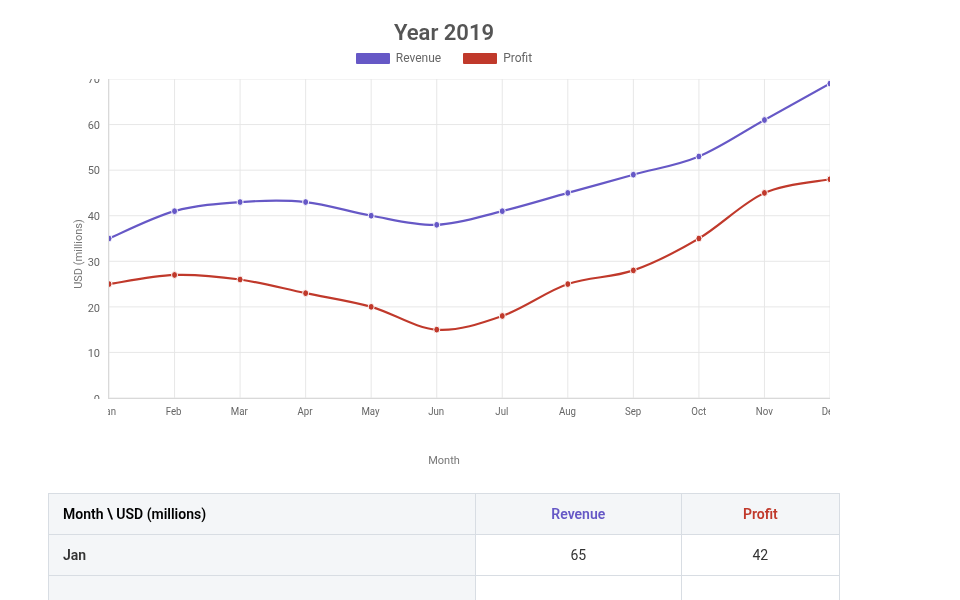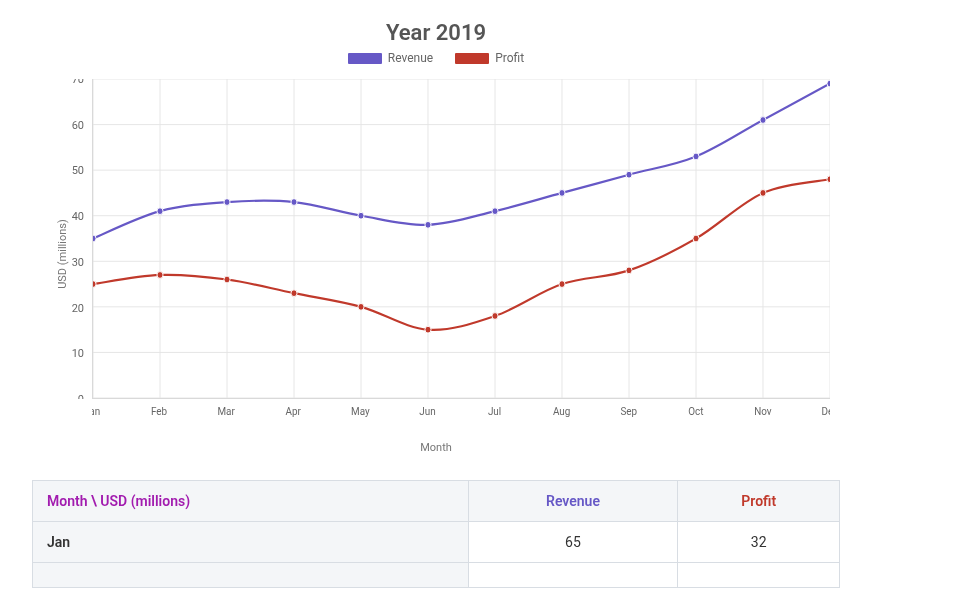--- a/index.html
+++ b/index.html
@@ -1,31 +1,31 @@
 <!DOCTYPE html>
 <html><head>
 <meta charset="utf-8">
 <style>
   html,body{margin:0;padding:0;background:#fff;font-family:-apple-system,BlinkMacSystemFont,"Segoe UI",Roboto,Helvetica,Arial,sans-serif;color:#333;}
-  .wrap{width:872px;height:600px;box-sizing:border-box;padding:20px 32px 0 32px;}
+  .wrap{width:872px;height:600px;box-sizing:border-box;padding:20px 32px 0 48px;}
   .title{text-align:center;font-size:22px;font-weight:600;color:#555;margin:0 0 6px 0;}
   .legend{display:flex;justify-content:center;gap:22px;font-size:12px;color:#666;margin-bottom:4px;}
   .swatch{display:inline-block;width:34px;height:11px;vertical-align:middle;margin-right:6px;border-radius:1px;}
   .legend-item{display:flex;align-items:center;cursor:pointer;}
   .chart-box{position:relative;width:100%;height:370px;}
   .ylabel{position:absolute;left:-4px;top:50%;transform:translateY(-50%) rotate(-90deg);transform-origin:center;font-size:11px;color:#777;white-space:nowrap;}
-  .xlabel{text-align:center;font-size:11px;color:#777;margin-top:2px;}
+  .xlabel{text-align:center;font-size:11px;color:#777;margin-top:15px;}
   .plot{position:absolute;left:60px;top:10px;right:10px;bottom:40px;border-left:1px solid #d9d9d9;border-bottom:1px solid #d9d9d9;}
   .grid line{stroke:#e5e5e5;stroke-width:1;}
   .axis text{font-size:11px;fill:#666;font-family:inherit;}
   .series{fill:none;stroke-width:2.2;}
   .pt{stroke:#fff;stroke-width:1;}
   table{width:100%;border-collapse:collapse;margin-top:26px;font-size:14px;}
   th,td{border:1px solid #d8dde3;padding:12px 14px;text-align:center;}
-  th{background:#f4f6f8;color:#a21caf;font-weight:600;}
+  th{background:#f4f6f8;color:#000000;font-weight:600;}
   td.row-head{background:#f4f6f8;font-weight:600;text-align:left;}
   th.corner{text-align:left;}
 </style>
 </head>
 <body>
 
 <div class="wrap">
   <div class="title">Year 2019</div>
 
   <div class="legend">
@@ -125,21 +125,21 @@
       <tr>
         <th class="corner">Month \ USD (millions)</th>
         <th style="color:#6658c6"><span>Revenue</span></th>
         <th style="color:#c0392b"><span>Profit</span></th>
       </tr>
     </thead>
     <tbody>
       <tr>
         <td class="row-head">Jan</td>
         <td>65</td>
-        <td>32</td>
+        <td>42</td>
       </tr>
       <tr>
         <td class="row-head"></td>
         <td></td>
         <td></td>
       </tr>
     </tbody>
   </table>
 </div>
 

